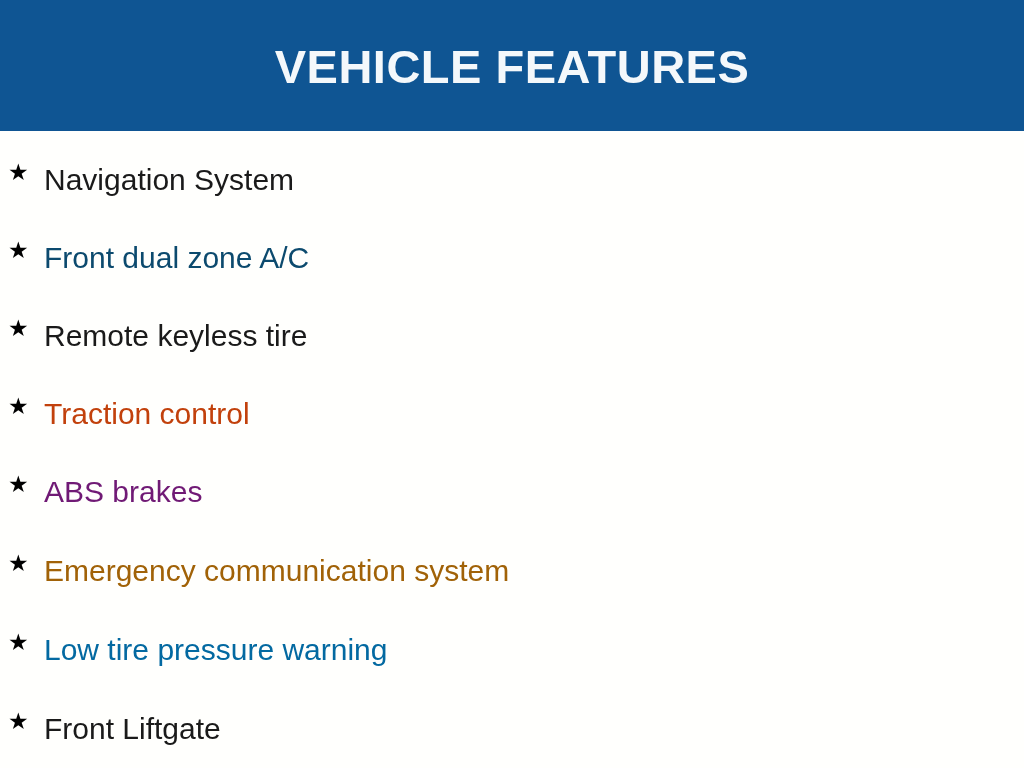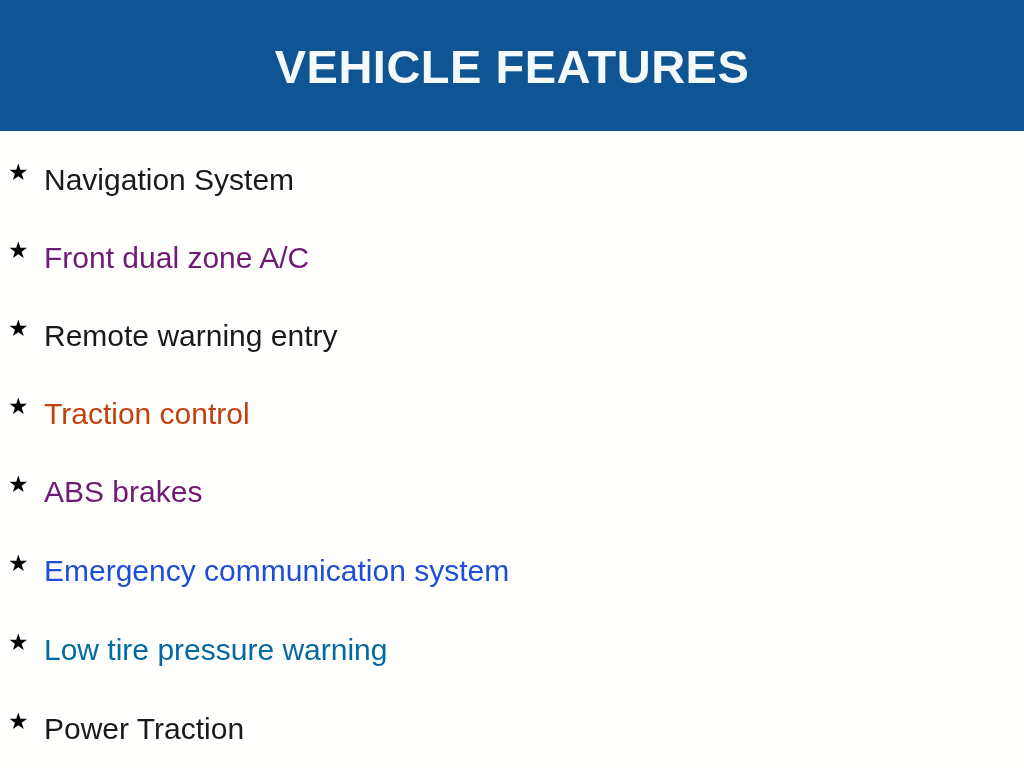--- a/index.html
+++ b/index.html
@@ -118,48 +118,48 @@
 
   <ul class="feature-list">
 
     <li class="feature-item">
       <span class="bullet-star" style="color: rgb(0, 0, 0);">★</span>
       <span class="feature-label" style="color: rgb(26, 26, 26);">Navigation System</span>
     </li>
 
     <li class="feature-item">
       <span class="bullet-star" style="color: rgb(0, 0, 0);">★</span>
-      <span class="feature-label" style="color: #701a75;">Front dual zone A/C</span>
+      <span class="feature-label" style="color: #0c4a6e;">Front dual zone A/C</span>
     </li>
 
     <li class="feature-item">
       <span class="bullet-star" style="color: rgb(0, 0, 0);">★</span>
-      <span class="feature-label" style="color: rgb(26, 26, 26);">Remote warning entry</span>
+      <span class="feature-label" style="color: rgb(26, 26, 26);">Remote keyless tire</span>
     </li>
 
     <li class="feature-item">
       <span class="bullet-star" style="color: rgb(0, 0, 0);">★</span>
       <span class="feature-label" style="color: #c2410c;">Traction control</span>
     </li>
 
     <li class="feature-item">
       <span class="bullet-star" style="color: rgb(0, 0, 0);">★</span>
       <span class="feature-label" style="color: #701a75;">ABS brakes</span>
     </li>
 
     <li class="feature-item">
       <span class="bullet-star" style="color: rgb(0, 0, 0);">★</span>
-      <span class="feature-label" style="color: #1d4ed8;">Emergency communication system</span>
+      <span class="feature-label" style="color: #a16207;">Emergency communication system</span>
     </li>
 
     <li class="feature-item">
       <span class="bullet-star" style="color: rgb(0, 0, 0);">★</span>
       <span class="feature-label" style="color: #0369a1;">Low tire pressure warning</span>
     </li>
 
     <li class="feature-item">
       <span class="bullet-star" style="color: rgb(0, 0, 0);">★</span>
-      <span class="feature-label" style="color: rgb(26, 26, 26);">Power Traction</span>
+      <span class="feature-label" style="color: rgb(26, 26, 26);">Front Liftgate</span>
     </li>
 
   </ul>
 
 </div>
 
 </body></html>

